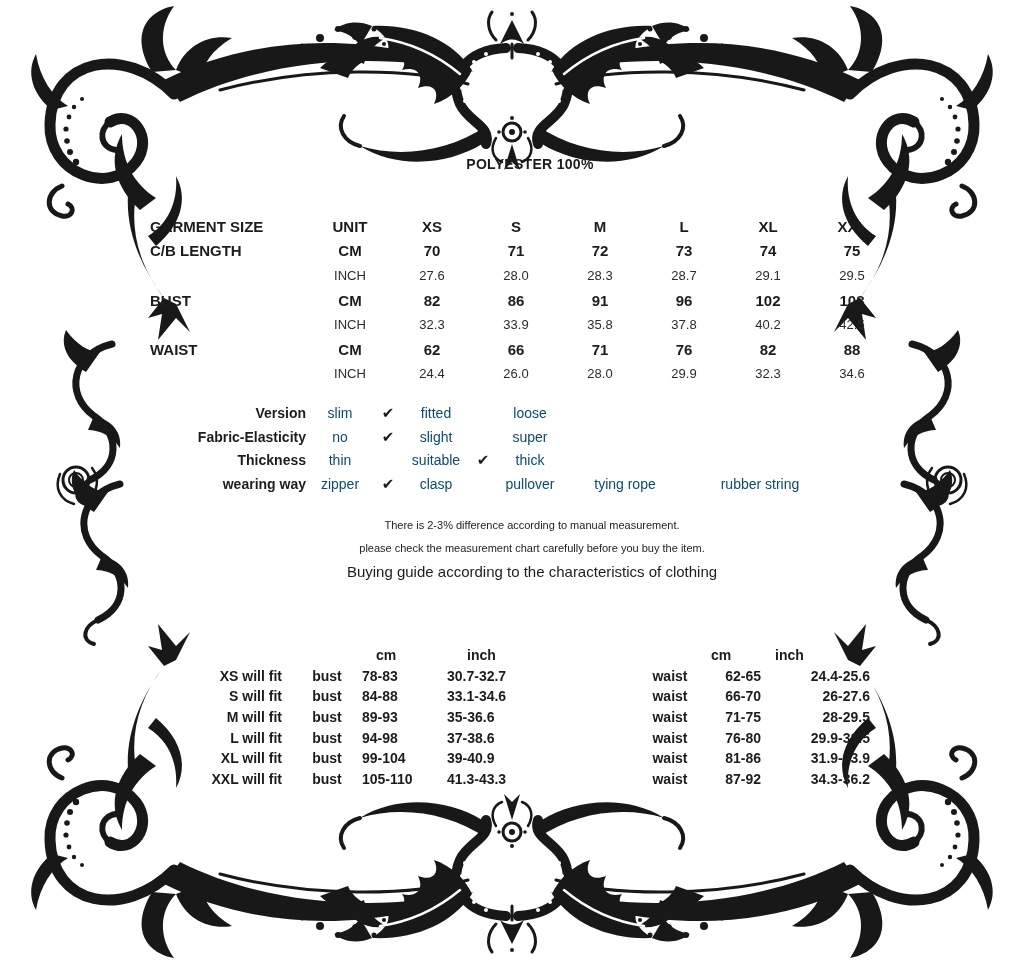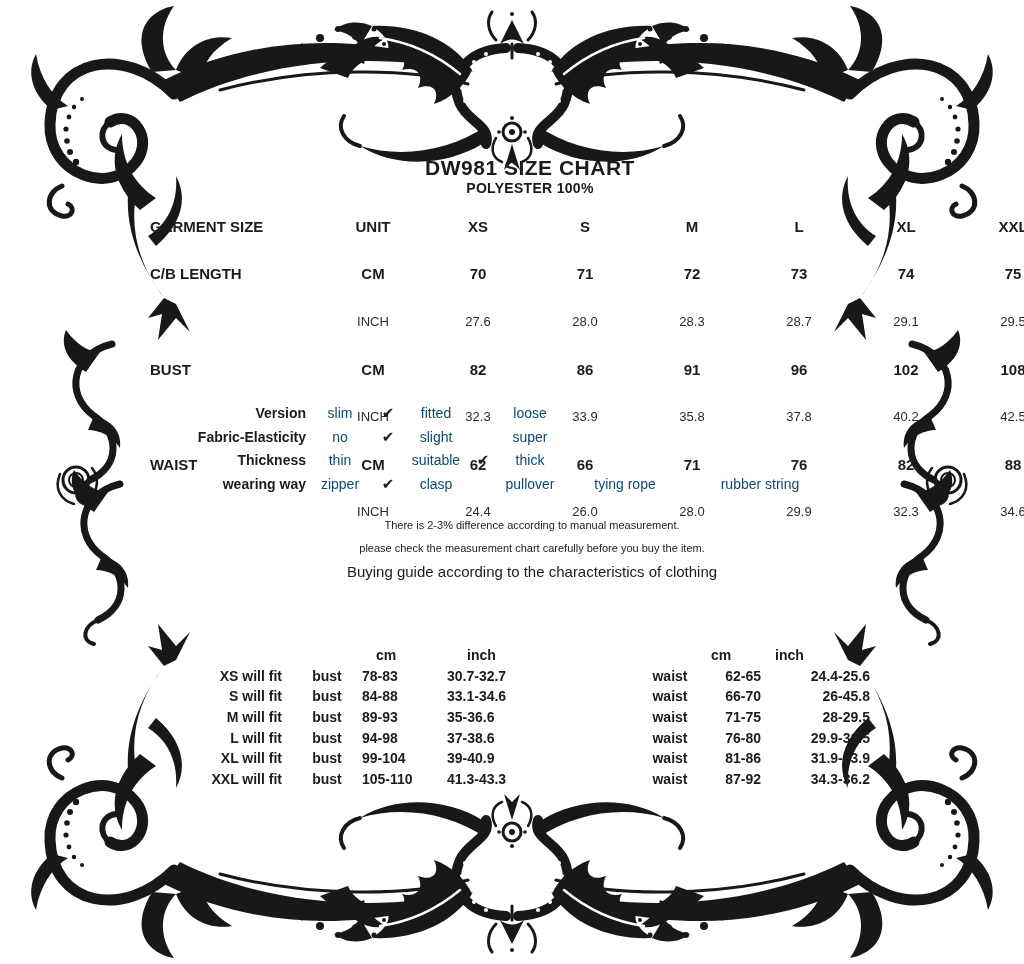--- a/index.html
+++ b/index.html
@@ -13,21 +13,21 @@
 
   
   .titles{position:absolute;left:150px;top:156px;width:760px;text-align:center;}
   .title{font-size:21px;font-weight:700;letter-spacing:.5px;}
   .subtitle{font-size:14px;font-weight:700;letter-spacing:.3px;}
 
   
   .size-table{
     position:absolute;left:150px;top:214px;width:744px;
     display:grid;grid-template-columns:160px 80px 84px 84px 84px 84px 84px 84px;
-    grid-auto-rows:24.6px;align-items:center;gap:23px;
+    grid-auto-rows:24.6px;align-items:center;
   }
   .size-table .c{text-align:center;font-size:15px;font-weight:700;}
   .size-table .lbl{text-align:left;font-size:15px;font-weight:700;}
   .size-table .hdr{font-size:15px;font-weight:700;}
   .size-table .inch{font-size:13px;font-weight:400;color:#2b2b2b;}
 
   
   .attrs{
     position:absolute;left:150px;top:401px;width:680px;
     display:grid;grid-template-columns:160px 60px 36px 60px 34px 60px 130px 140px;
@@ -157,21 +157,20 @@
     <use href="#corner" transform="translate(1000,950) scale(-1,-1)"></use>
 
     <use href="#crest" transform="translate(512,12)"></use>
     <use href="#crest" transform="translate(512,952) scale(1,-1)"></use>
 
     <use href="#vine" transform="translate(30,340)"></use>
     <use href="#vine" transform="translate(994,340) scale(-1,1)"></use>
   </svg>
 
   <div class="titles">
-    <div class="title">DW981 SIZE CHART</div>
     <div class="subtitle">POLYESTER 100%</div>
   </div>
 
   <div class="size-table">
     <div class="lbl hdr">GARMENT SIZE</div>
     <div class="c hdr">UNIT</div>
     <div class="c hdr">XS</div>
     <div class="c hdr">S</div>
     <div class="c hdr">M</div>
     <div class="c hdr">L</div>
@@ -318,21 +317,21 @@
     <div class="pt"></div>
     <div class="h-cm">cm</div>
     <div class="h-in">inch</div>
 
     <div class="pt">waist</div>
     <div class="v">62-65</div>
     <div class="v">24.4-25.6</div>
 
     <div class="pt">waist</div>
     <div class="v">66-70</div>
-    <div class="v">26-45.8</div>
+    <div class="v">26-27.6</div>
 
     <div class="pt">waist</div>
     <div class="v">71-75</div>
     <div class="v">28-29.5</div>
 
     <div class="pt">waist</div>
     <div class="v">76-80</div>
     <div class="v">29.9-31.5</div>
 
     <div class="pt">waist</div>

